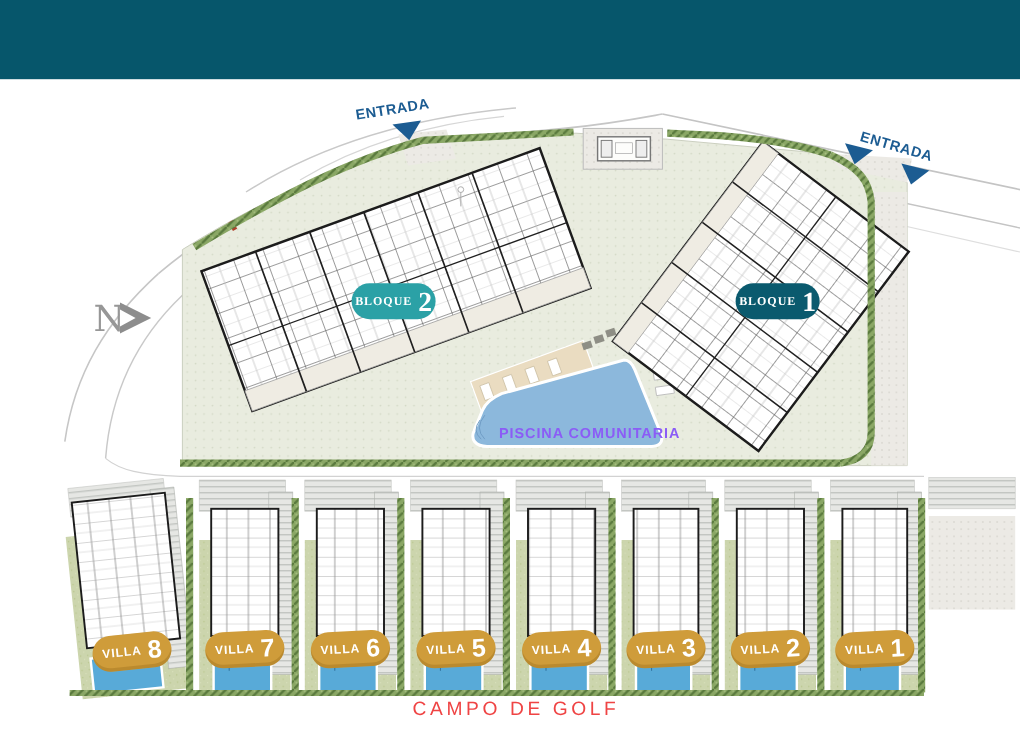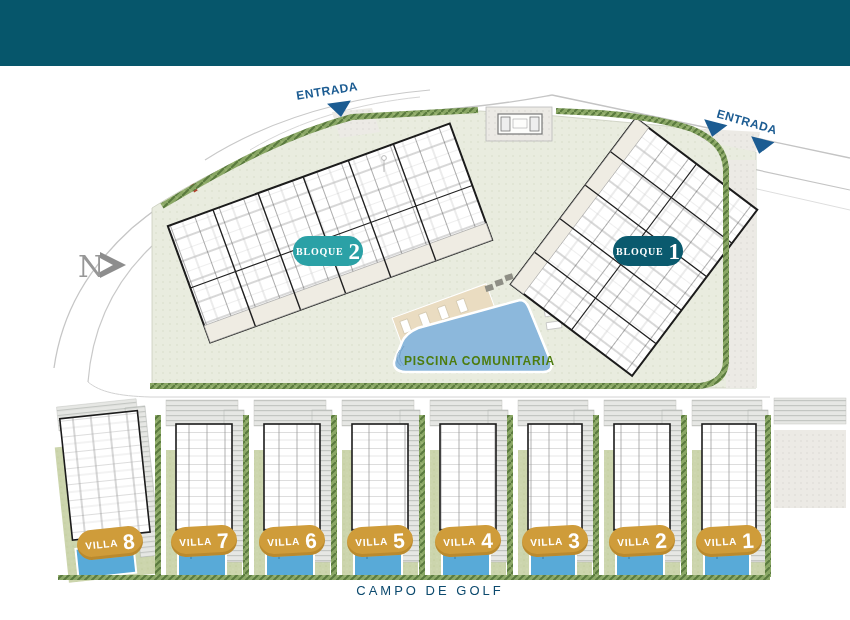--- a/index.html
+++ b/index.html
@@ -19,22 +19,22 @@
   .badge{position:absolute;display:flex;align-items:center;justify-content:center;gap:5px;
          color:#fff;z-index:10;}
   .badge .lbl{font-size:10px;font-weight:bold;letter-spacing:.8px;}
   .badge .num{font-size:21px;font-weight:bold;line-height:1;}
   .badge.bloque{width:70px;height:30px;border-radius:16px;font-family:Liberation Serif, serif;}
   .badge.bloque .num{font-size:23px;}
   .badge-b2{background:#2ba1a6;}
   .badge-b1{background:#0a5a6e;}
   .badge.villa{width:66px;height:30px;border-radius:16px;background:#cf9c3a;
                box-shadow:inset 0 -3px 0 rgba(140,95,20,.30);}
-  .pool-label{font-size:12px;font-weight:bold;color:#4d7c0f;letter-spacing:.8px;text-align:center;}
-  .golf-label{font-size:13px;color:#0c4a6e;letter-spacing:3px;text-align:center;}
+  .pool-label{font-size:12px;font-weight:bold;color:#8b5cf6;letter-spacing:.8px;text-align:right;}
+  .golf-label{font-size:16px;color:#ef4444;letter-spacing:3px;text-align:center;}
 </style>
 </head>
 <body>
 
 <div id="stage">
 
 <svg id="siteplan" width="850" height="620" viewBox="0 0 850 620">
   <defs>
     <pattern id="sage" width="7" height="7" patternUnits="userSpaceOnUse">
       <rect width="7" height="7" fill="#e9ecdf"></rect>

